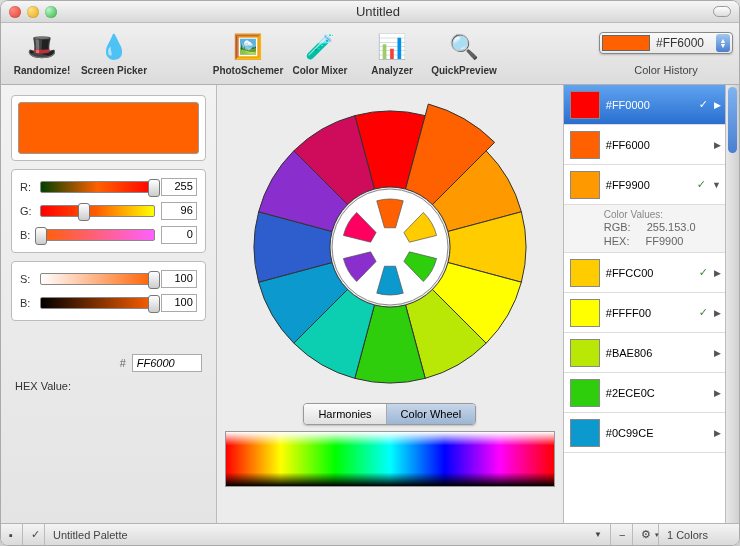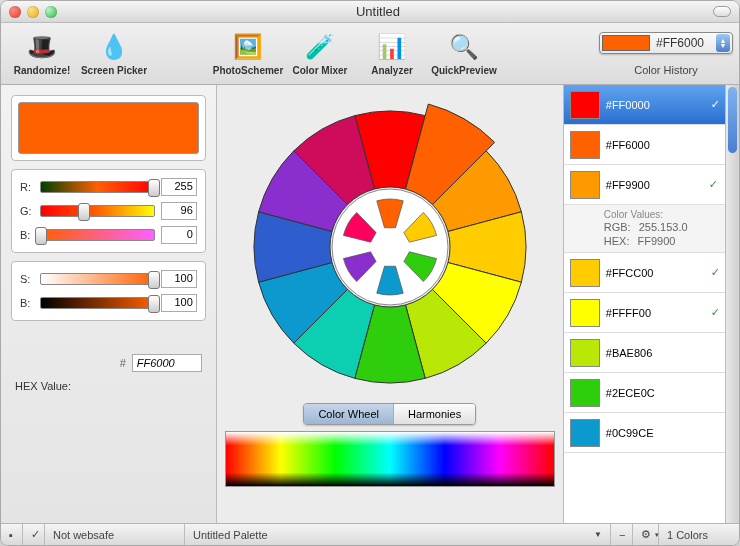--- a/index.html
+++ b/index.html
@@ -48,21 +48,21 @@
 .hist-list { flex:1; overflow-y:auto;}
 .hist-item { display:flex; align-items:center; height:40px; border-bottom:1px solid #ddd; padding:0 6px; gap:6px; position:relative;}
 .hist-item.sel { background:linear-gradient(#5fa3f0,#2a6fd0); color:#fff;}
 .hist-item .sw { width:30px; height:28px; border:1px solid #888;}
 .hist-item .hx { flex:1; font-size:11px;}
 .hist-item .chk { font-size:11px; color:#3a8a3a;}
 .hist-item.sel .chk { color:#fff;}
 .hist-item .arr { font-size:9px; color:#555;}
 .hist-item.sel .arr { color:#fff;}
 .color-values { padding:4px 6px 4px 40px; font-size:10px; color:#666; background:#f4f4f4; border-bottom:1px solid #ddd;}
-.color-values .row { display:flex; gap:8px; line-height:14px;}
+.color-values .row { display:flex; gap:16px; line-height:14px;}
 .scrollbar { position:absolute; right:0; top:0; bottom:0; width:14px; background:linear-gradient(to right,#e8e8e8,#d0d0d0); border-left:1px solid #bbb;}
 .scrollbar .sthumb { position:absolute; top:2px; left:2px; right:2px; height:66px; background:linear-gradient(#7fb3f0,#4a7fd0); border-radius:6px;}
 .statusbar { height:22px; background:linear-gradient(#f4f4f4,#dadada); border-top:1px solid #b4b4b4; display:flex; align-items:center; font-size:10px; color:#444;}
 .statusbar .cell { padding:0 8px; border-right:1px solid #bbb; height:100%; display:flex; align-items:center; gap:4px;}
 .statusbar .flex { flex:1;}
 </style>
 </head>
 <body>
 
 <div class="window">
@@ -193,28 +193,28 @@
                 <path d="M 13.882411994805183 -14.397174625824649 L 33.31778878753244 -34.55321910197916 A 48 48 0 0 1 46.5828599186099 -11.577441936937841 L 19.40952496608746 -4.823934140390768 Z" fill="#FFCC00" stroke="#555" stroke-width="0.7"></path>
                 <path d="M 19.40952496608746 4.823934140390768 L 46.5828599186099 11.577441936937841 A 48 48 0 0 1 33.31778878753244 34.55321910197916 L 13.882411994805183 14.397174625824649 Z" fill="#2ECE0C" stroke="#555" stroke-width="0.7"></path>
                 <path d="M 5.527112971282277 19.22110876621542 L 13.265071131077462 46.130661038917005 A 48 48 0 0 1 -13.265071131077459 46.13066103891701 L -5.527112971282274 19.22110876621542 Z" fill="#0C99CE" stroke="#555" stroke-width="0.7"></path>
                 <path d="M -13.882411994805189 14.397174625824647 L -33.31778878753245 34.55321910197915 A 48 48 0 0 1 -46.5828599186099 11.577441936937852 L -19.40952496608746 4.823934140390772 Z" fill="#8A2ECE" stroke="#555" stroke-width="0.7"></path>
                 <path d="M -19.40952496608746 -4.823934140390767 L -46.5828599186099 -11.577441936937841 A 48 48 0 0 1 -33.31778878753243 -34.553219101979174 L -13.88241199480518 -14.397174625824656 Z" fill="#FF0060" stroke="#555" stroke-width="0.7"></path>
               </g>
           </g>
         </svg>
       </div>
       <div class="segtabs">
+        <div class="seg">Harmonies</div>
         <div class="seg active">Color Wheel</div>
-        <div class="seg">Harmonies</div>
       </div>
       <div class="spectrum"></div>
     </div>
 
     <div class="right">
-      <div class="hist-list" id="hist-list" style="margin-right:0;">
+      <div class="hist-list" id="hist-list" style="margin-right:12px;">
           <div class="hist-item sel">
             <div class="sw" style="background:#FF0000"></div>
   <div class="hx">#FF0000</div>
   <div class="chk">✓</div>
   <div class="arr">▶</div>
           </div>
           <div class="hist-item">
             <div class="sw" style="background:#FF6000"></div>
   <div class="hx">#FF6000</div>
 
@@ -270,21 +270,20 @@
         </div>
       <div class="scrollbar">
           <div class="sthumb"></div>
         </div>
     </div>
   </div>
 
   <div class="statusbar">
     <div class="cell" style="width:22px;">▪</div>
     <div class="cell" style="width:22px;">✓</div>
-    <div class="cell" style="width:140px;">Not websafe</div>
     <div class="cell flex">
         <span>Untitled Palette</span>
         <span style="margin-left:auto;font-size:8px;">▼</span>
       </div>
     <div class="cell" style="width:22px;">−</div>
     <div class="cell" style="width:26px;">⚙<span style="font-size:7px;">▾</span></div>
     <div class="cell" style="width:80px;border-right:none;">1 Colors</div>
   </div>
 </div>
 

